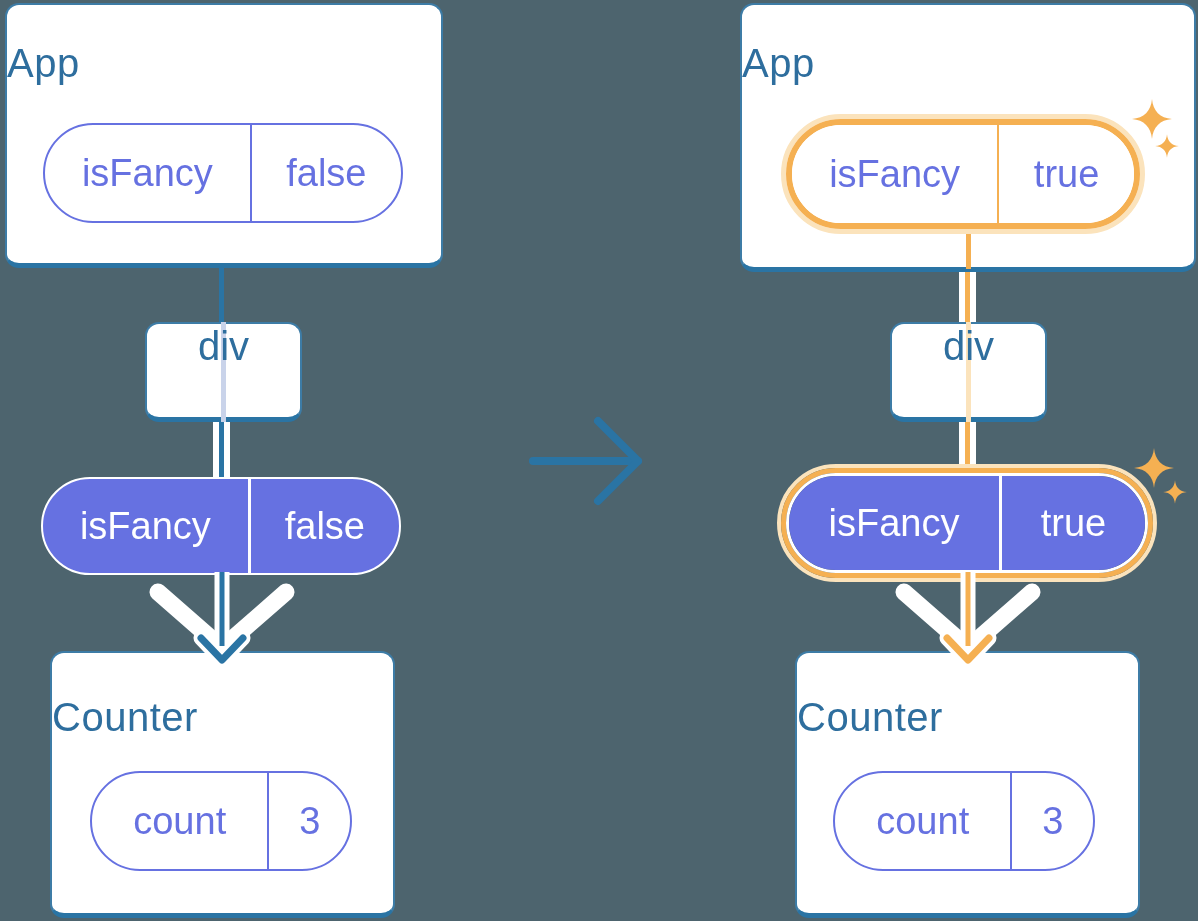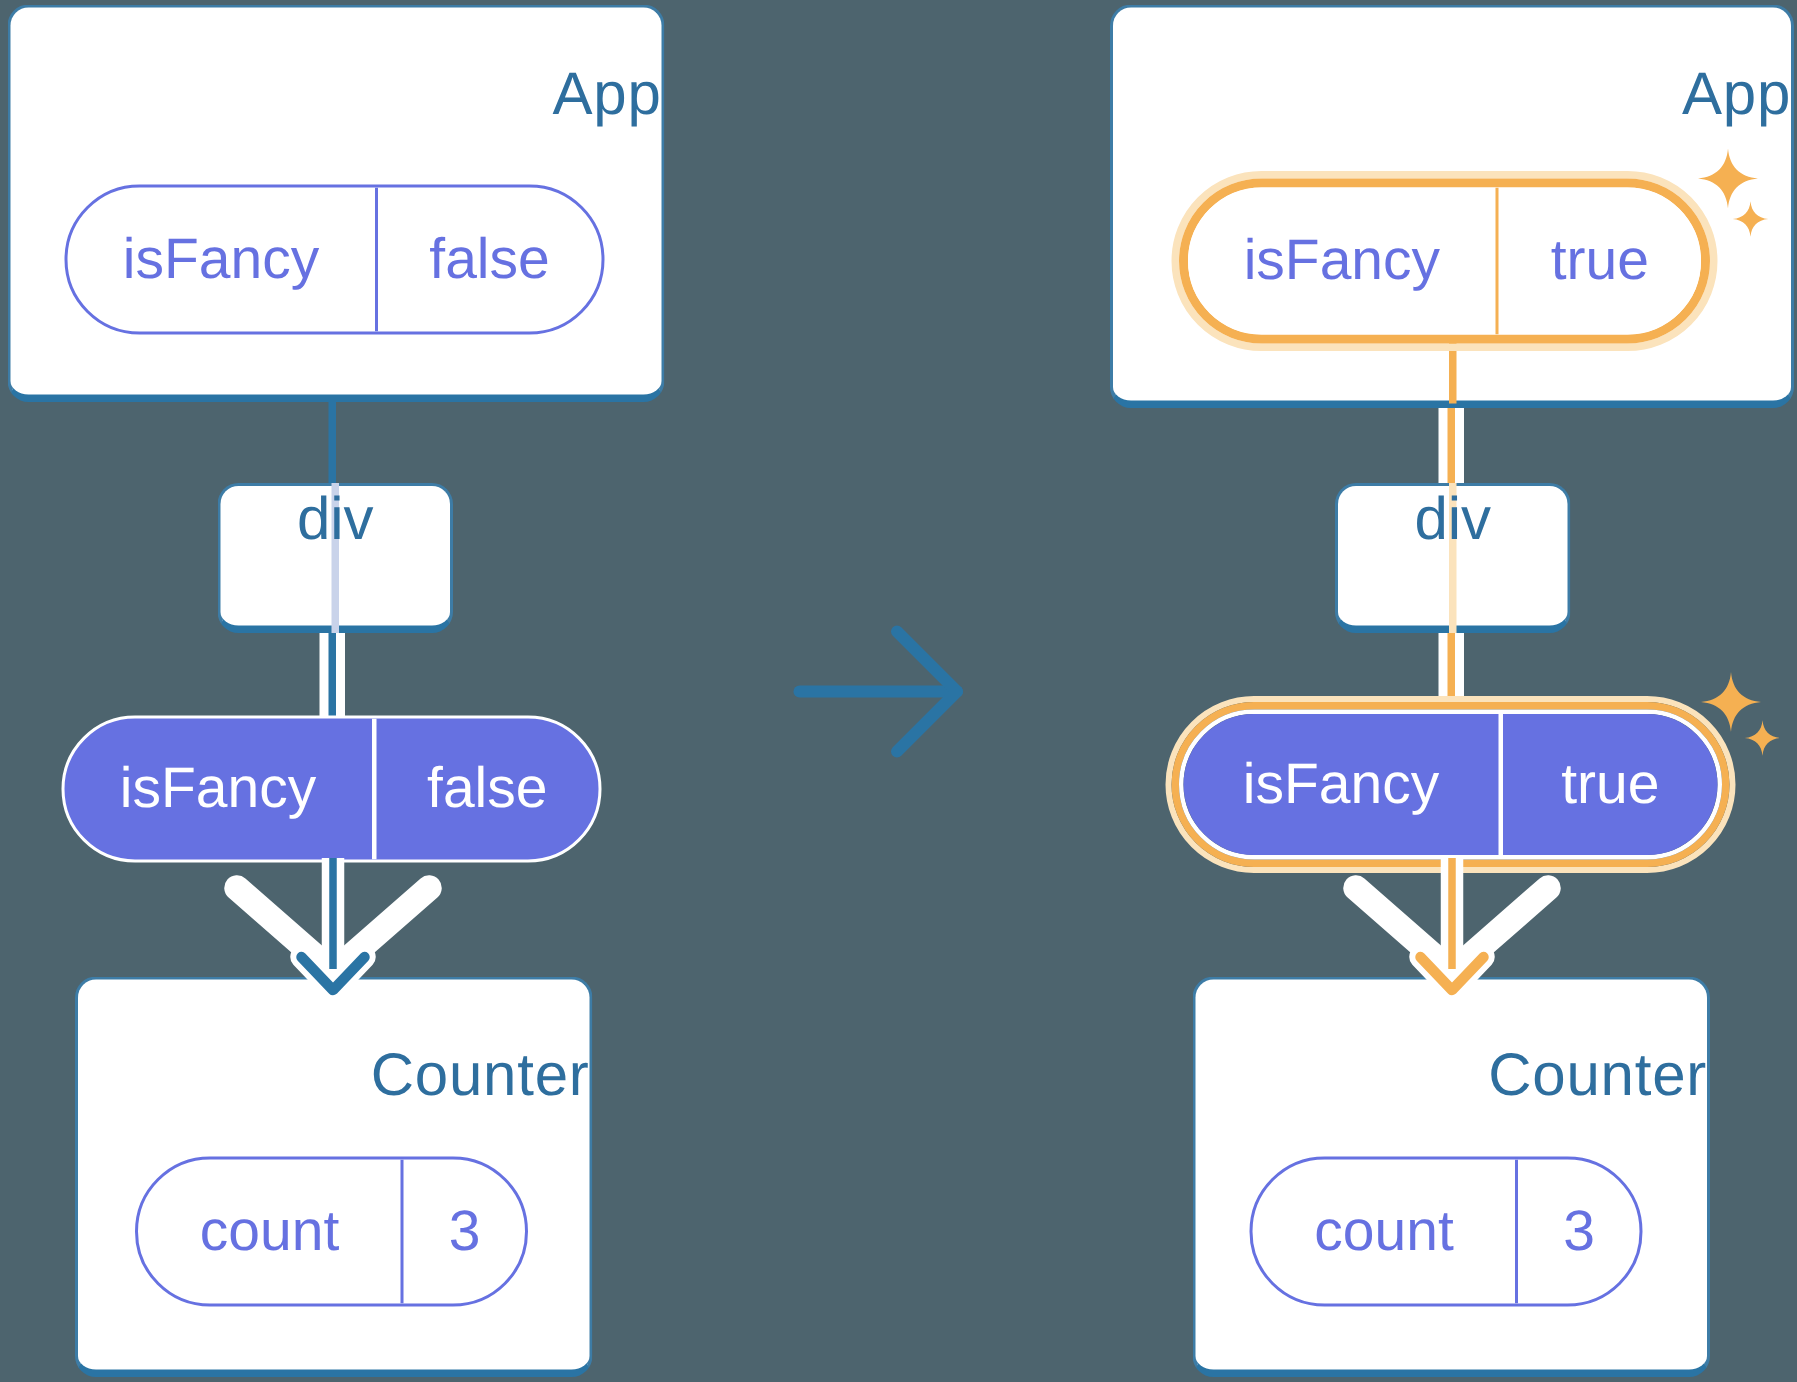--- a/index.html
+++ b/index.html
@@ -16,21 +16,21 @@
   .card {
     position:absolute;
     background:#ffffff;
     border:2px solid #3d7ca6;
     border-bottom:5px solid #2a74a4;
     border-radius:14px;
     z-index:2;
   }
   .card-title {
     position:absolute; left:0; right:0;
-    text-align:right;
+    text-align:left;
     color:#2e6e9e;
     font-size:40px;
     font-weight:500;
     letter-spacing:0.5px;
     z-index:3;
   }
 
   
   .pill-outline {
     position:absolute;

